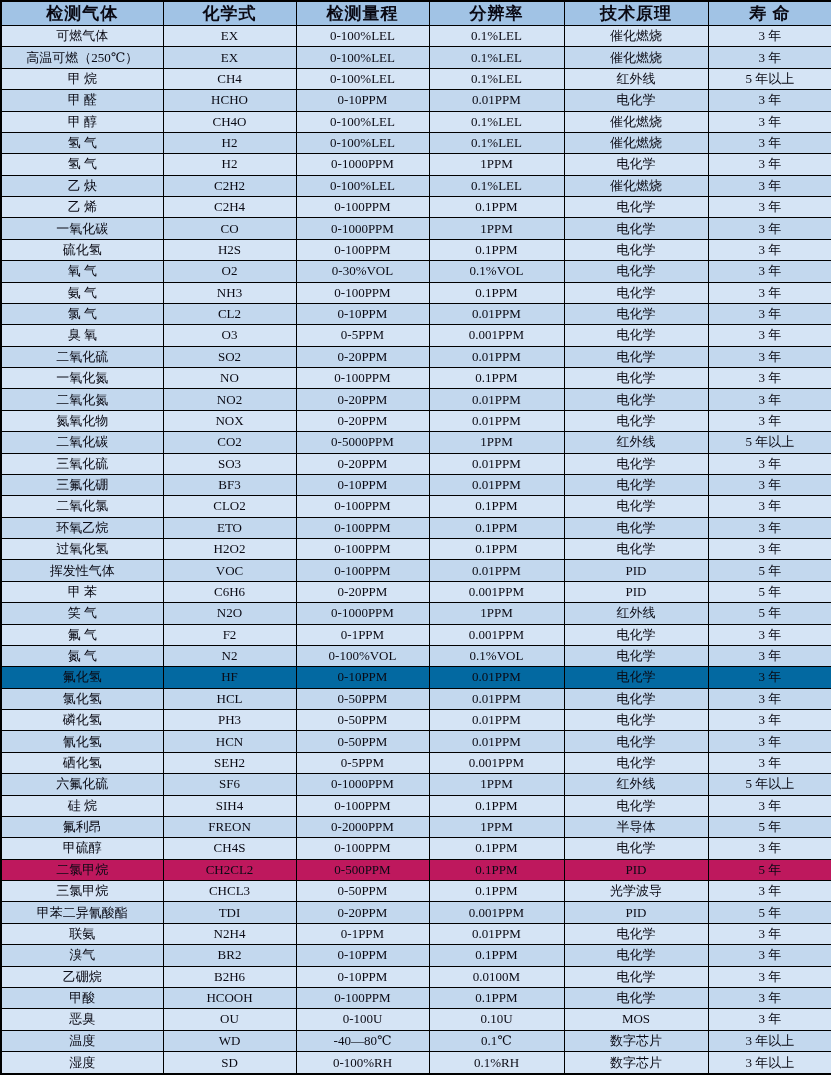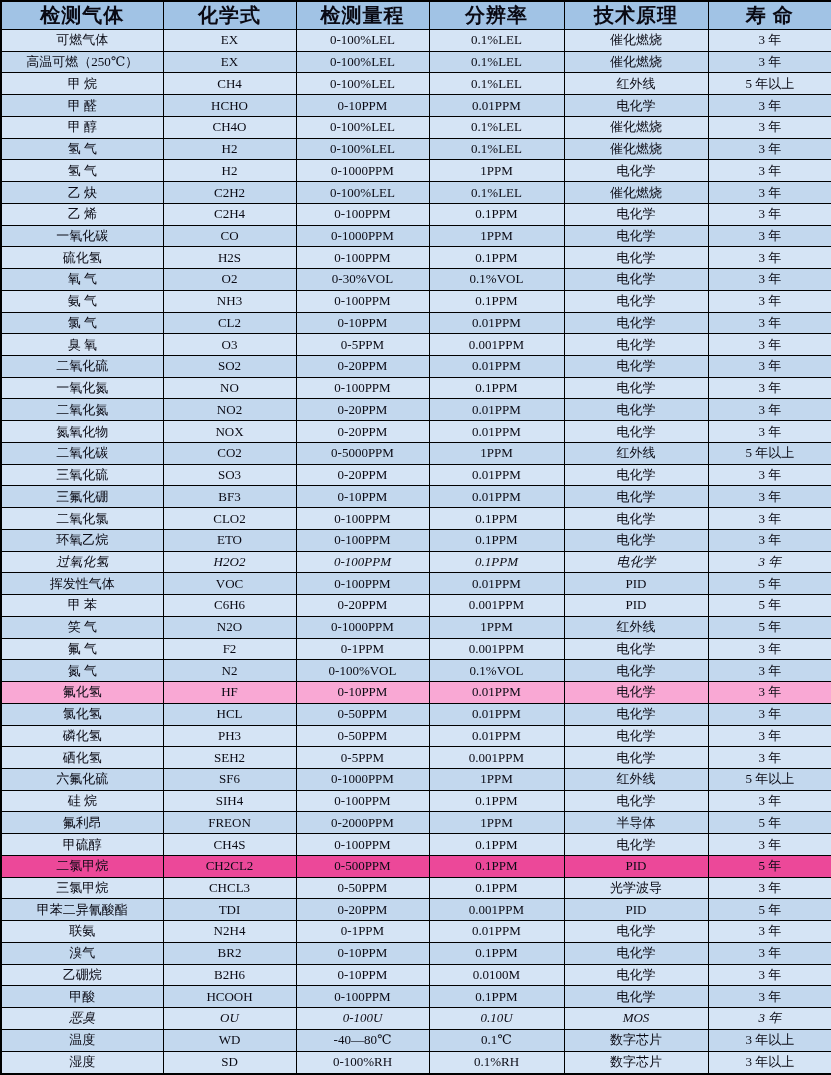--- a/index.html
+++ b/index.html
@@ -25,21 +25,21 @@
     border: 1px solid #000000;
     padding: 0 2px;
     text-align: center;
     vertical-align: middle;
     color: #0a0a14;
     overflow: hidden;
     white-space: nowrap;
     height: 20px;
   }
   table.spec th {
-    font-size: 20px;
+    font-size: 17px;
     font-weight: bold;
     letter-spacing: 1px;
   }
   table.spec td {
     font-size: 13px;
     font-weight: normal;
   }
   
   col.c1 { width: 162px; }
   col.c2 { width: 133px; }
@@ -257,21 +257,21 @@
           <td>3 年</td>
         </tr>
         <tr style="background: rgb(195, 216, 238);">
           <td>环氧乙烷</td>
           <td>ETO</td>
           <td>0-100PPM</td>
           <td>0.1PPM</td>
           <td>电化学</td>
           <td>3 年</td>
         </tr>
-        <tr style="background: rgb(213, 228, 245); font-style: italic;">
+        <tr style="background: rgb(213, 228, 245);">
           <td>过氧化氢</td>
           <td>H2O2</td>
           <td>0-100PPM</td>
           <td>0.1PPM</td>
           <td>电化学</td>
           <td>3 年</td>
         </tr>
         <tr style="background: rgb(195, 216, 238);">
           <td>挥发性气体</td>
           <td>VOC</td>
@@ -305,39 +305,47 @@
           <td>3 年</td>
         </tr>
         <tr style="background: rgb(195, 216, 238);">
           <td>氮 气</td>
           <td>N2</td>
           <td>0-100%VOL</td>
           <td>0.1%VOL</td>
           <td>电化学</td>
           <td>3 年</td>
         </tr>
-        <tr style="background: #f9a8d4;">
+        <tr style="background: #0369a1;">
           <td>氟化氢</td>
           <td>HF</td>
           <td>0-10PPM</td>
           <td>0.01PPM</td>
           <td>电化学</td>
           <td>3 年</td>
         </tr>
         <tr style="background: rgb(195, 216, 238);">
           <td>氯化氢</td>
           <td>HCL</td>
           <td>0-50PPM</td>
           <td>0.01PPM</td>
           <td>电化学</td>
           <td>3 年</td>
         </tr>
         <tr style="background: rgb(213, 228, 245);">
           <td>磷化氢</td>
           <td>PH3</td>
+          <td>0-50PPM</td>
+          <td>0.01PPM</td>
+          <td>电化学</td>
+          <td>3 年</td>
+        </tr>
+        <tr style="background: rgb(195, 216, 238);">
+          <td>氰化氢</td>
+          <td>HCN</td>
           <td>0-50PPM</td>
           <td>0.01PPM</td>
           <td>电化学</td>
           <td>3 年</td>
         </tr>
         <tr style="background: rgb(213, 228, 245);">
           <td>硒化氢</td>
           <td>SEH2</td>
           <td>0-5PPM</td>
           <td>0.001PPM</td>
@@ -369,21 +377,21 @@
           <td>5 年</td>
         </tr>
         <tr style="background: rgb(213, 228, 245);">
           <td>甲硫醇</td>
           <td>CH4S</td>
           <td>0-100PPM</td>
           <td>0.1PPM</td>
           <td>电化学</td>
           <td>3 年</td>
         </tr>
-        <tr style="background: #ec4899;">
+        <tr style="background: #be185d;">
           <td>二氯甲烷</td>
           <td>CH2CL2</td>
           <td>0-500PPM</td>
           <td>0.1PPM</td>
           <td>PID</td>
           <td>5 年</td>
         </tr>
         <tr style="background: rgb(213, 228, 245);">
           <td>三氯甲烷</td>
           <td>CHCL3</td>
@@ -425,21 +433,21 @@
           <td>3 年</td>
         </tr>
         <tr style="background: rgb(195, 216, 238);">
           <td>甲酸</td>
           <td>HCOOH</td>
           <td>0-100PPM</td>
           <td>0.1PPM</td>
           <td>电化学</td>
           <td>3 年</td>
         </tr>
-        <tr style="background: rgb(213, 228, 245); font-style: italic;">
+        <tr style="background: rgb(213, 228, 245);">
           <td>恶臭</td>
           <td>OU</td>
           <td>0-100U</td>
           <td>0.10U</td>
           <td>MOS</td>
           <td>3 年</td>
         </tr>
         <tr style="background: rgb(195, 216, 238);">
           <td>温度</td>
           <td>WD</td>

